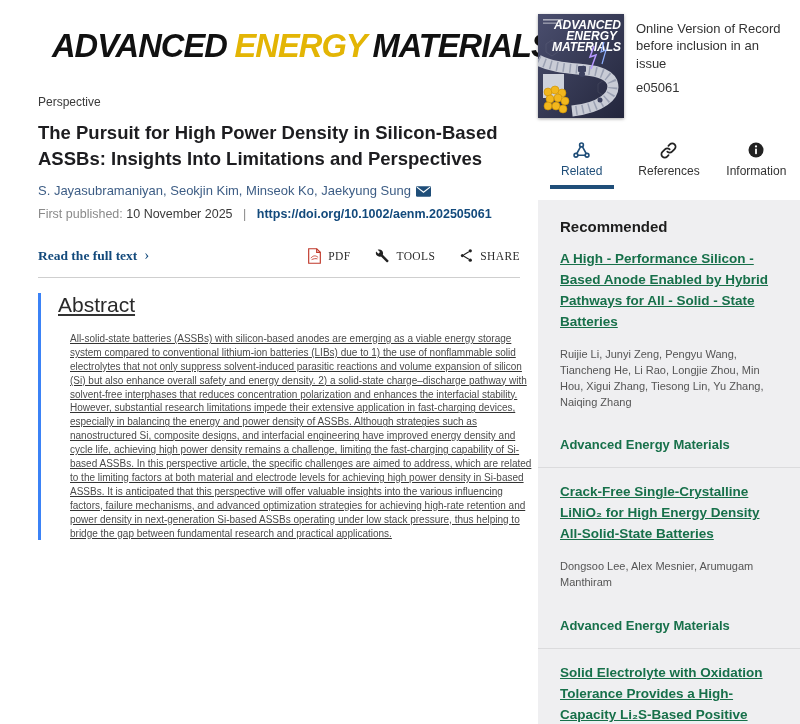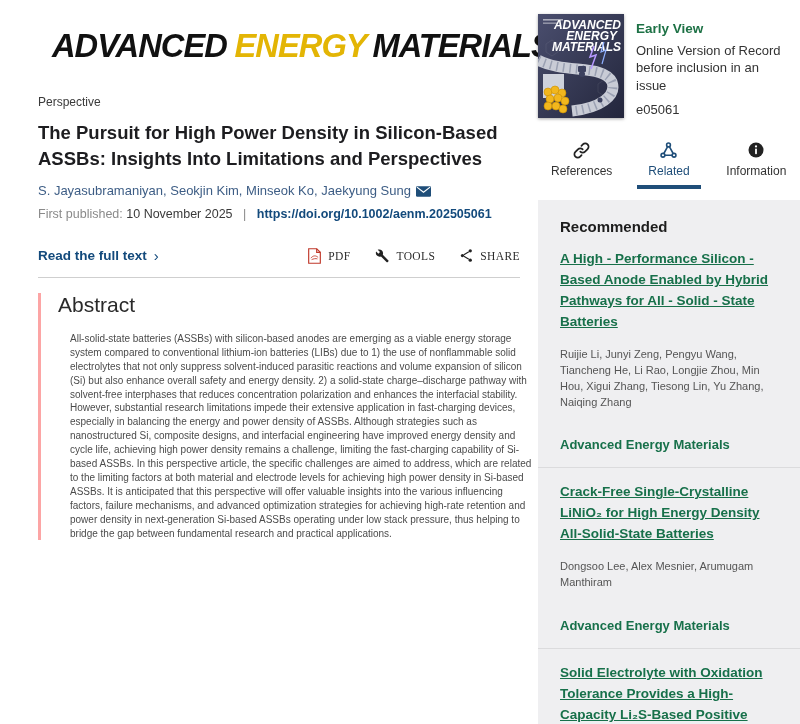--- a/index.html
+++ b/index.html
@@ -18,29 +18,29 @@
   .logo .w3{margin-left:2px;}
   .article-type{margin-top:30px;font-size:12px;color:#3a3a3a;}
   .title{margin-top:11px;font-size:18.5px;line-height:1.38;font-weight:bold;color:#1d1d20;width:476px;}
   .authors{margin-top:12px;font-size:13px;color:#3d5d85;display:flex;align-items:center;gap:5px;}
   .mail-icon{display:inline-block;width:15px;height:11px;}
   .pub-row{margin-top:9px;font-size:12.5px;color:#8a8a8a;}
   .pub-row .date{color:#3a3a3a;}
   .pub-row .sep{color:#8a8a8a;margin:0 7px;}
   .pub-row .doi{color:#134a7c;font-weight:bold;text-decoration:none;}
   .actions{margin-top:26px;display:flex;justify-content:space-between;align-items:center;}
-  .read-link{font-size:13.5px;font-weight:bold;color:#134a7c;text-decoration:none;display:flex;align-items:center;gap:7px;}
+  .read-link{font-size:13.5px;font-weight:bold;color:#134a7c;text-decoration:none;display:flex;align-items:center;gap:7px;font-family:Liberation Serif, serif;}
   .read-link .chev{font-weight:normal;font-size:15px;}
   .toolbar{display:flex;align-items:center;gap:24px;}
   .tool-btn{display:flex;align-items:center;gap:6px;font-size:11.5px;color:#2b2b2b;
             letter-spacing:.4px;background:none;border:none;padding:0;cursor:pointer;
             font-family:Liberation Serif, serif;}
   .tool-btn svg{display:block;}
   .rule{margin-top:13px;border-bottom:1px solid #cfcfcf;}
-  .abstract{margin-top:15px;border-left:3px solid #fca5a5;padding-left:17px;}
+  .abstract{margin-top:15px;border-left:3px solid #3b82f6;padding-left:17px;text-decoration:underline;}
   .abstract h2{margin:4px 0 0;font-size:21px;font-weight:400;color:#2a2a2a;}
   .abstract p{margin:15px 12px 0;font-size:10px;line-height:1.39;color:#4b4b4b;width:462px;}
 
   
   .sidebar{position:absolute;left:538px;top:0;width:262px;height:724px;}
   .cover-block{display:flex;gap:12px;padding-top:14px;}
   .cover{width:86px;height:104px;flex:0 0 auto;box-shadow:0 1px 3px rgba(0,0,0,.35);}
   .cover-info{width:156px;}
   .early-view{margin-top:7px;font-size:13.5px;font-weight:bold;color:#1d7145;}
   .version-text{margin-top:6px;font-size:13px;line-height:1.33;color:#333;}
@@ -179,51 +179,50 @@
             <circle cx="27" cy="87" r="4"></circle>
           <circle cx="10" cy="92" r="4"></circle>
             <circle cx="18" cy="92" r="4"></circle>
             <circle cx="25" cy="95" r="4"></circle>
         </g>
         <circle cx="44" cy="60" r="3" fill="#3c415f"></circle>
           <rect x="40" y="52" width="8" height="6" rx="1" fill="#3c415f"></rect>
         <circle cx="62" cy="86" r="2.5" fill="#3c415f"></circle>
       </svg>
       <div class="cover-info">
-        <div class="early-view">Early View</div>
         <div class="version-text">Online Version of Record before inclusion in an issue</div>
         <div class="article-no">e05061</div>
       </div>
     </div>
 
     <div class="tabs">
-      <div class="tab">
-        <div class="tab-icon">
-          <svg width="19" height="19" viewBox="0 0 24 24" fill="none" stroke="#222" stroke-width="2.2" stroke-linecap="round">
-            <path d="M10.5 13.5a4.2 4.2 0 0 0 6 0l3.2-3.2a4.2 4.2 0 0 0-6-6l-1.8 1.8"></path>
-            <path d="M13.5 10.5a4.2 4.2 0 0 0-6 0l-3.2 3.2a4.2 4.2 0 0 0 6 6l1.8-1.8"></path>
-          </svg>
-        </div>
-        <div class="tab-label">References</div>
-        <div class="bar"></div>
-      </div>
       <div class="tab active">
         <div class="tab-icon">
           <svg width="19" height="19" viewBox="0 0 24 24" fill="none" stroke="#1f4e79" stroke-width="2">
             <circle cx="12" cy="5" r="2.4"></circle>
               <circle cx="5" cy="18" r="2.4"></circle>
               <circle cx="19" cy="18" r="2.4"></circle>
             <path d="M10.9 7.2 6.1 15.8M13.1 7.2l4.8 8.6M7.5 18h9"></path>
           </svg>
         </div>
         <div class="tab-label">Related</div>
         <div class="bar"></div>
       </div>
       <div class="tab">
         <div class="tab-icon">
+          <svg width="19" height="19" viewBox="0 0 24 24" fill="none" stroke="#222" stroke-width="2.2" stroke-linecap="round">
+            <path d="M10.5 13.5a4.2 4.2 0 0 0 6 0l3.2-3.2a4.2 4.2 0 0 0-6-6l-1.8 1.8"></path>
+            <path d="M13.5 10.5a4.2 4.2 0 0 0-6 0l-3.2 3.2a4.2 4.2 0 0 0 6 6l1.8-1.8"></path>
+          </svg>
+        </div>
+        <div class="tab-label">References</div>
+        <div class="bar"></div>
+      </div>
+      <div class="tab">
+        <div class="tab-icon">
           <svg width="18" height="18" viewBox="0 0 24 24">
             <circle cx="12" cy="12" r="10" fill="#222"></circle>
             <circle cx="12" cy="7.2" r="1.5" fill="#fff"></circle>
             <rect x="10.8" y="10" width="2.4" height="7.5" rx="1" fill="#fff"></rect>
           </svg>
         </div>
         <div class="tab-label">Information</div>
         <div class="bar"></div>
       </div>
     </div>

